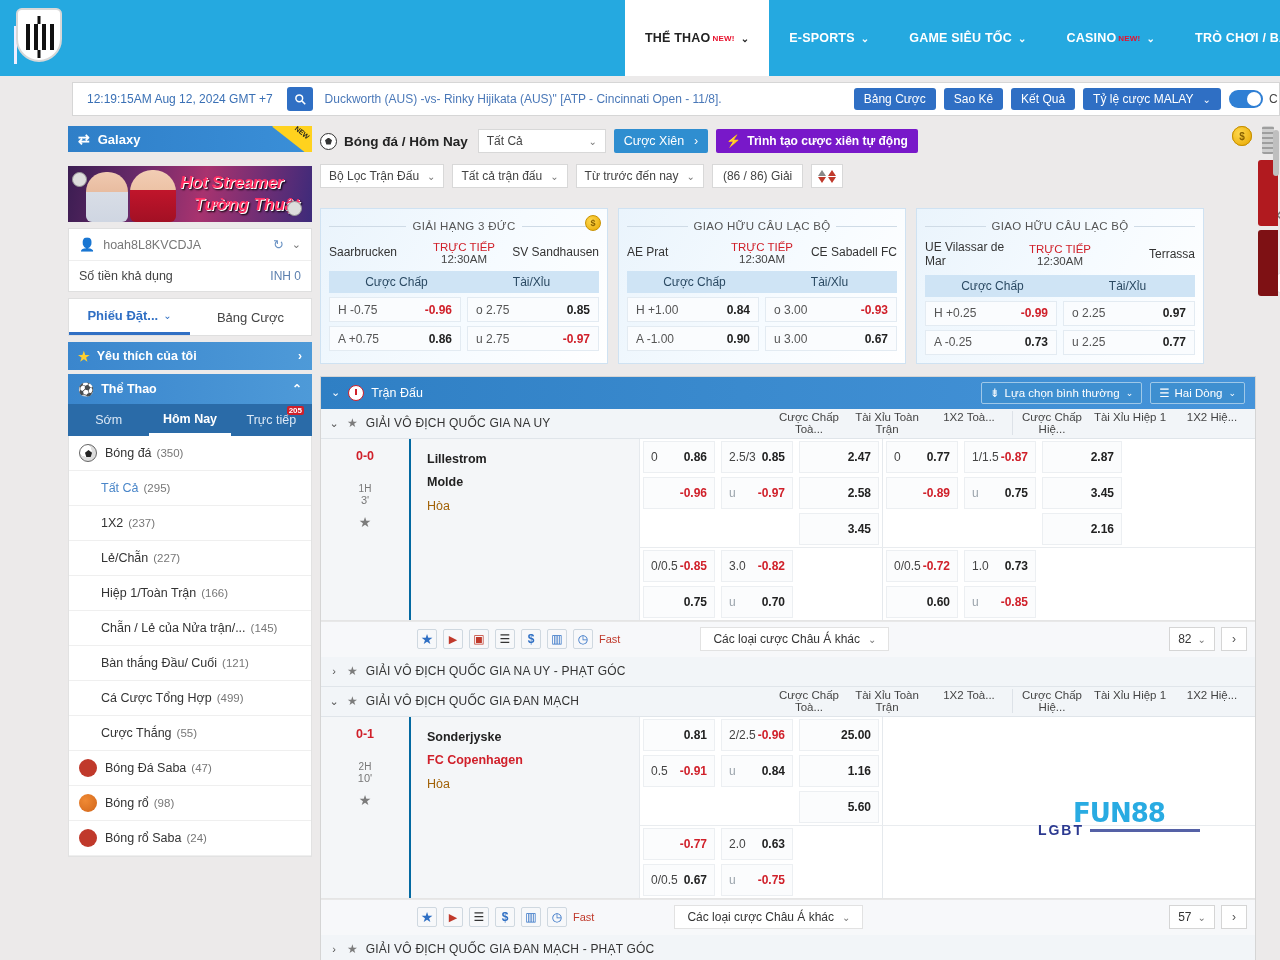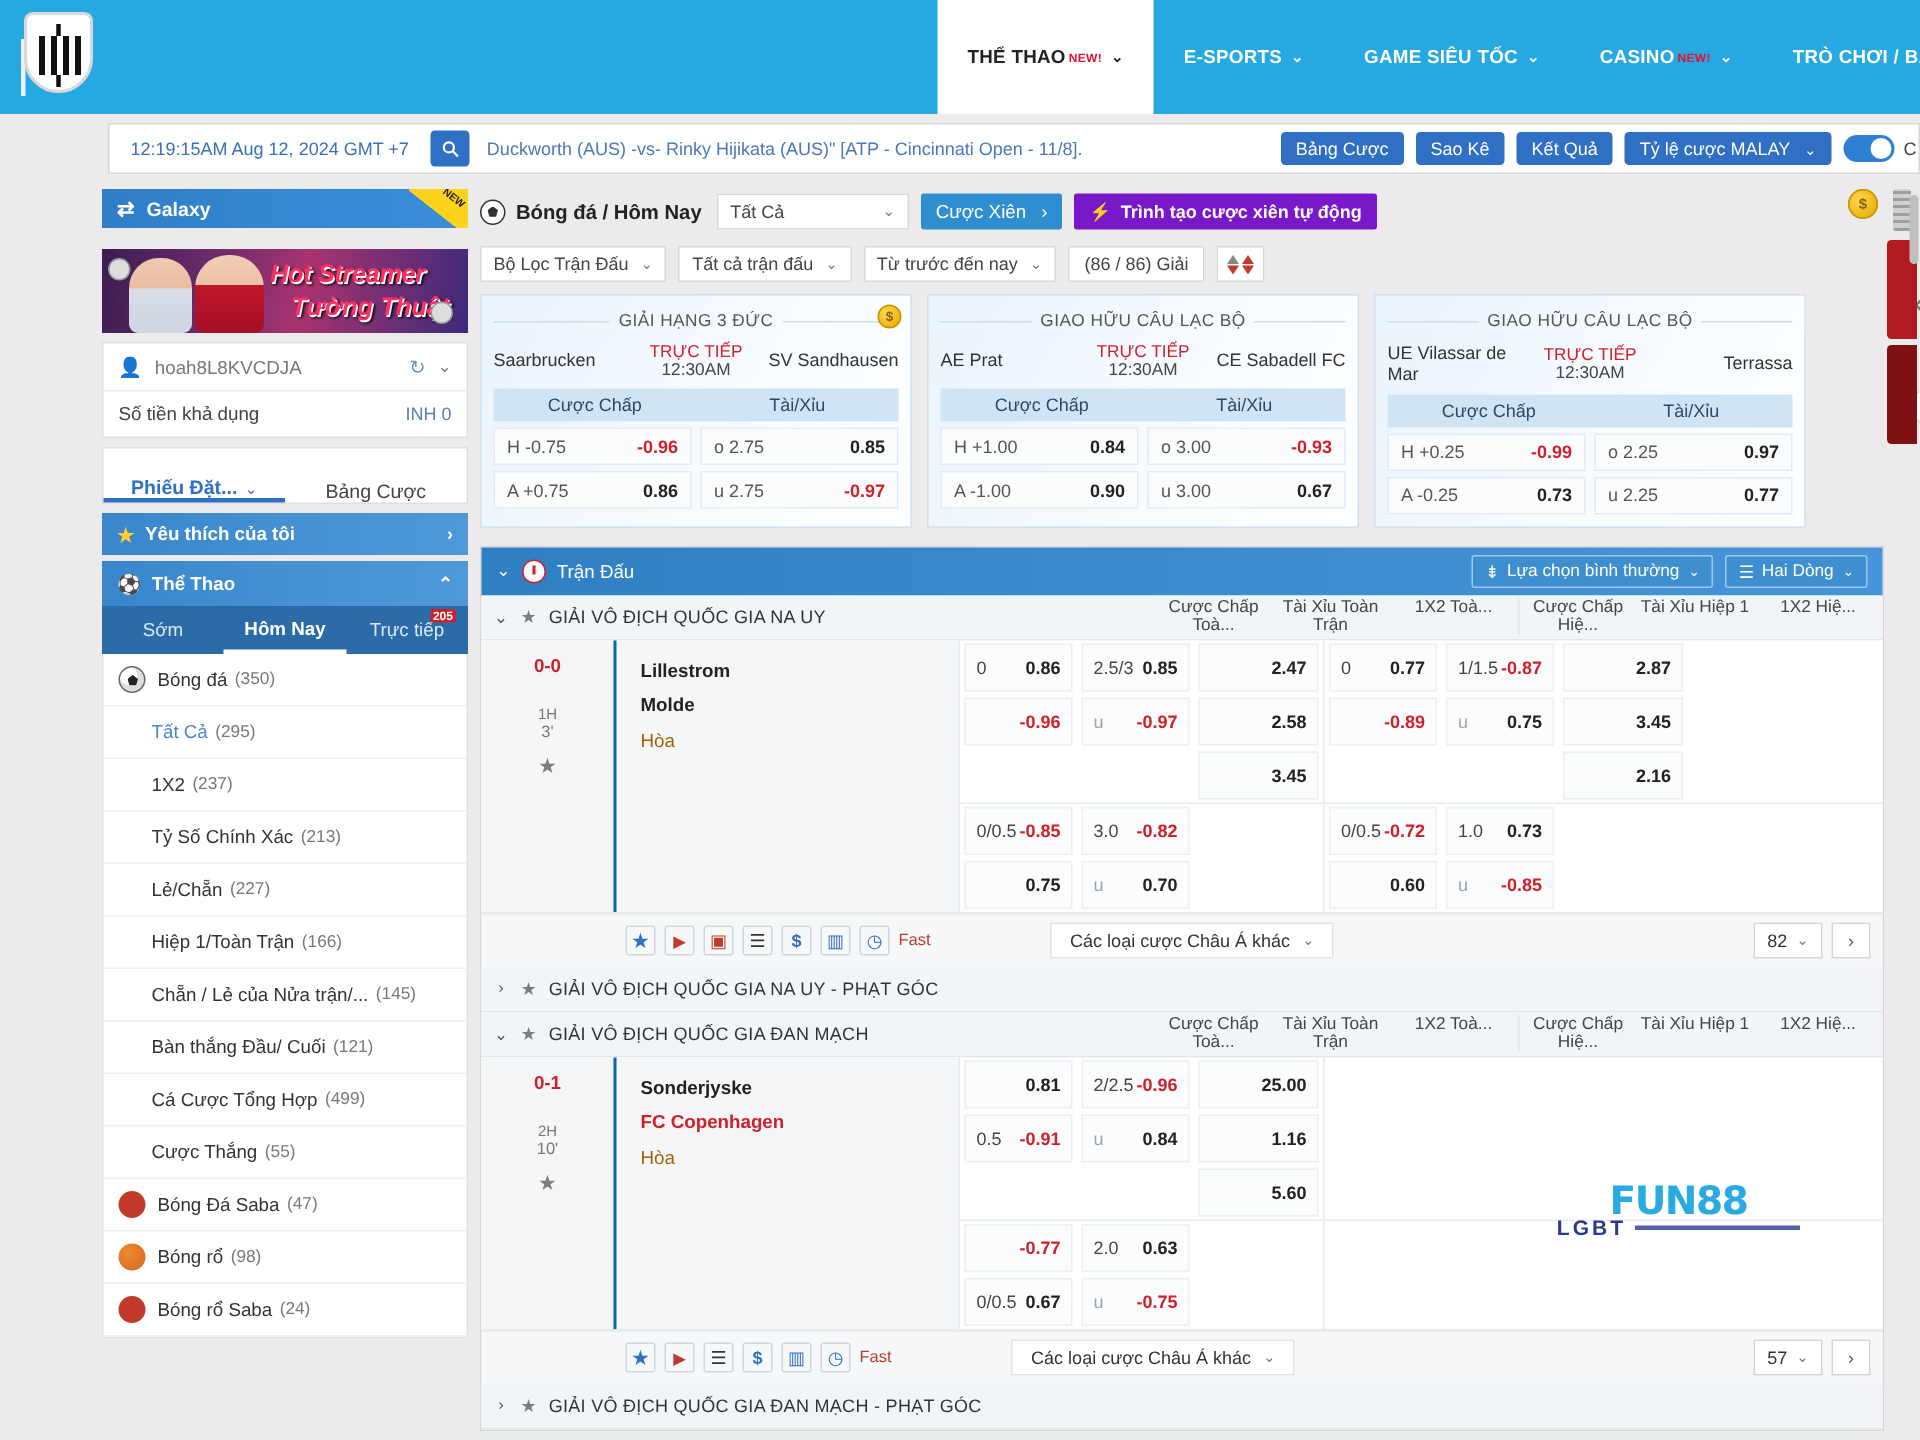--- a/index.html
+++ b/index.html
@@ -113,21 +113,21 @@
   .acctrow { display:flex; align-items:center; height:32px; padding:0 10px; border-bottom:1px solid #eee; }
   .acct-ico { color:#888; font-size:13px; margin-right:8px; }
   .acct-name { color:#777; font-size:12.5px; flex:1; }
   .acct-ref { color:#6b93c4; font-size:13px; margin-right:8px; cursor:pointer;}
   .acct-chev { color:#777; font-size:11px; cursor:pointer;}
   .balrow { display:flex; align-items:center; height:30px; padding:0 10px; }
   .bal-label { color:#444; font-size:12.5px; flex:1; }
   .bal-val { color:#5b7fae; font-size:12px; }
 
   .tabbox { background:#fff; border:1px solid #dfdfdf; margin-top:6px; display:flex; height:38px; }
-  .tb { flex:1; display:flex; align-items:flex-end; justify-content:center; font-size:13px; cursor:pointer; }
+  .tb { flex:1; display:flex; align-items:center; justify-content:center; font-size:13px; cursor:pointer; }
   .tb.active { color:#2f6fc4; font-weight:bold; border-bottom:3px solid #2f6fc4; }
   .tb .chev{ margin-left:5px; font-size:10px; font-weight:normal;}
   .tb.plain { color:#444; }
 
   .fav {
     margin-top:6px; height:28px; background:linear-gradient(90deg,#3a86cd,#4e9ad8);
     color:#fff; font-weight:bold; font-size:12.5px; display:flex; align-items:center;
     padding:0 10px; cursor:pointer;
   }
   .fav .star { color:#ffcf2e; margin-right:7px; font-size:13px; }
@@ -192,21 +192,21 @@
   .f-static { background:#fff; border:1px solid #d8d8d8; height:24px; display:flex; align-items:center; padding:0 10px; font-size:12px; color:#444;}
   .f-sort { background:#fff; border:1px solid #d8d8d8; height:24px; width:32px; display:flex; align-items:center; justify-content:center; gap:2px; cursor:pointer;}
   .tri-up{width:0;height:0;border-left:4px solid transparent;border-right:4px solid transparent;border-bottom:6px solid #888;}
   .tri-dn{width:0;height:0;border-left:4px solid transparent;border-right:4px solid transparent;border-top:6px solid #c0392b;}
   .sort-col{display:flex;flex-direction:column;gap:1px;}
   .sort-col2{display:flex;flex-direction:column;gap:1px;}
   .tri-up2{width:0;height:0;border-left:4px solid transparent;border-right:4px solid transparent;border-bottom:6px solid #c0392b;}
   .tri-dn2{width:0;height:0;border-left:4px solid transparent;border-right:4px solid transparent;border-top:6px solid #c0392b;}
 
   
-  .cards { display:flex; gap:10px; margin-top:8px; position:relative; }
+  .cards { display:flex; gap:10px; margin-top:20px; position:relative; }
   .card {
     width:288px; background:linear-gradient(120deg,#eaf4fc 0%,#f6fbff 55%,#ffffff 100%);
     border:1px solid #cfe2f2; padding:6px 8px 8px;
   }
   .card-league { display:flex; align-items:center; justify-content:center; gap:6px; height:22px; position:relative;}
   .card-league .line{flex:1;height:1px;background:#cfdbe6;}
   .card-league .lt{font-size:11.5px;color:#555;letter-spacing:.3px;white-space:nowrap;}
   .coin {
     position:absolute; right:-2px; top:0; width:16px; height:16px; border-radius:50%;
     background:radial-gradient(circle at 35% 35%,#ffd84d,#e6a600); border:1px solid #c99200;
@@ -462,24 +462,20 @@
           <span class="sp-name">Bóng đá</span>
           <span class="sp-count">(350)</span>
         </div>
         <div class="sp-row sub">
           <span class="sp-name blue">Tất Cả</span>
           <span class="sp-count">(295)</span>
         </div>
         <div class="sp-row sub">
           <span class="sp-name">1X2</span>
           <span class="sp-count">(237)</span>
-        </div>
-        <div class="sp-row sub">
-          <span class="sp-name">Tỷ Số Chính Xác</span>
-          <span class="sp-count">(213)</span>
         </div>
         <div class="sp-row sub">
           <span class="sp-name">Lẻ/Chẵn</span>
           <span class="sp-count">(227)</span>
         </div>
         <div class="sp-row sub">
           <span class="sp-name">Hiệp 1/Toàn Trận</span>
           <span class="sp-count">(166)</span>
         </div>
         <div class="sp-row sub">

